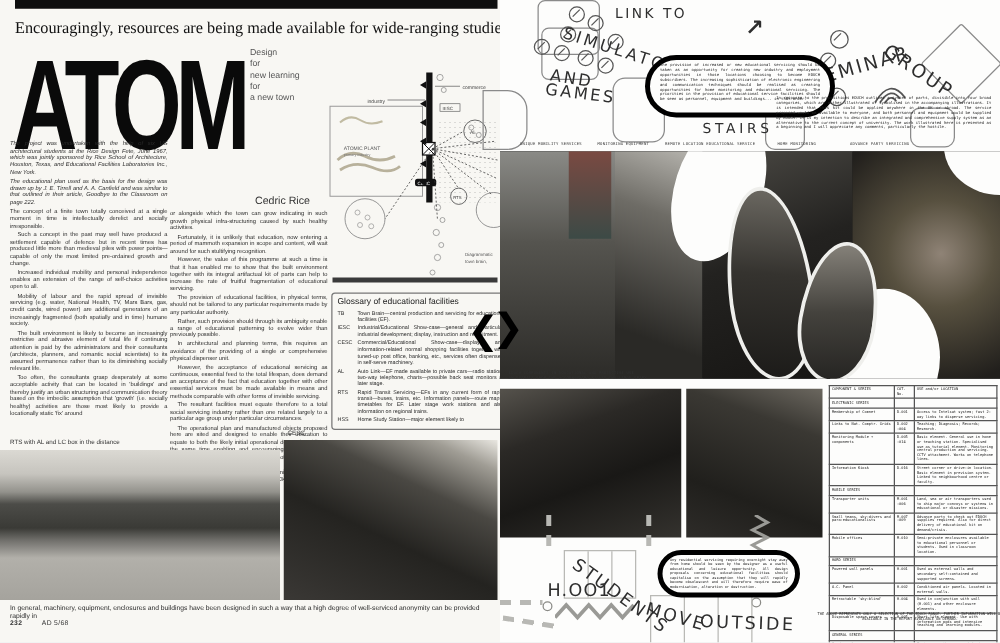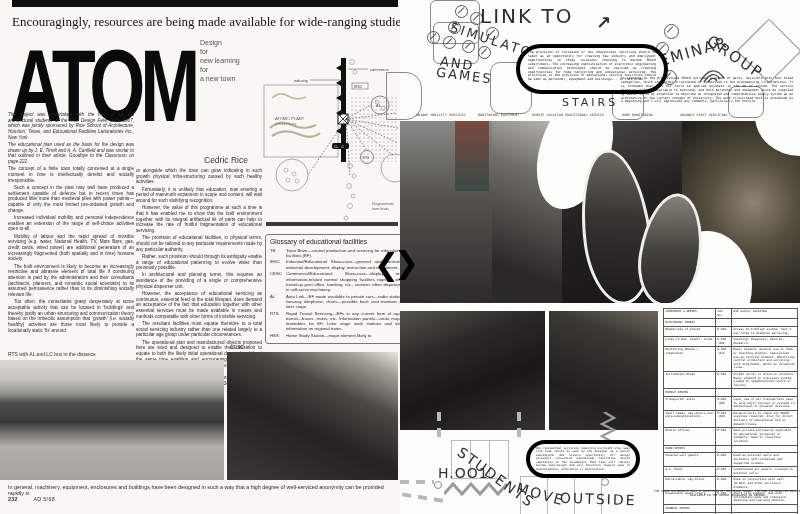--- a/index.html
+++ b/index.html
@@ -253,21 +253,21 @@
     <span class="doodle" style="left:48px;top:21px"></span>
     <span class="doodle" style="left:218px;top:62px;width:14px;height:14px"></span>
     <span class="doodle" style="left:264px;top:24px;width:13px;height:13px"></span>
     <span class="doodle" style="left:256px;top:42px"></span>
     <span class="doodle" style="left:246px;top:58px"></span>
     <span class="doodle" style="left:262px;top:70px;width:13px;height:13px"></span>
     <svg class="abs" style="left:296px;top:60px" width="34" height="26">
       <path d="M4 22 q12 -20 24 -4 M8 22 q9 -13 16 -3 M12 22 q5 -7 9 -1" fill="none" stroke="#555" stroke-width="1.4"></path>
     </svg>
 
-    <div class="abs hand" style="left:80px;top:4px;font-size:20px;letter-spacing:2px">LINK TO</div>
+    <div class="abs hand" style="left:92px;top:4px;font-size:11px;letter-spacing:2px">LINK TO</div>
     <div class="abs hand" style="left:196px;top:12px;font-size:18px;font-weight:bold">↗</div>
     <div class="abs hand" style="left:48px;top:36px;font-size:13px;letter-spacing:2.5px;transform:rotate(18deg)">SIMULATORS</div>
     <div class="abs hand" style="left:40px;top:56px;font-size:13px;letter-spacing:2px;transform:rotate(9deg)">AND</div>
     <div class="abs hand" style="left:36px;top:68px;font-size:13px;letter-spacing:2px;transform:rotate(7deg)">GAMES</div>
     <div class="abs hand" style="left:247px;top:44px;font-size:15px;letter-spacing:2px;transform:rotate(-16deg)">SEMINAR</div>
     <div class="abs hand" style="left:303px;top:48px;font-size:15px;letter-spacing:2px;transform:rotate(34deg)">GROUP</div>
     <div class="abs hand" style="left:162px;top:96px;font-size:11px;letter-spacing:3px">STAIRS</div>
 
     <div class="abs mono oval-note" style="left:116px;top:44px;width:152px;height:50px">The provision of increased or new educational servicing should be taken as an opportunity for creating new industry and employment opportunities in those locations choosing to become EDUCH subscribers. The increasing sophistication of electronic engineering and communication techniques should be realised as creating opportunities for home monitoring and educational servicing. The priorities in the provision of educational service facilities should be seen as personnel, equipment and buildings... in that order.</div>
 

